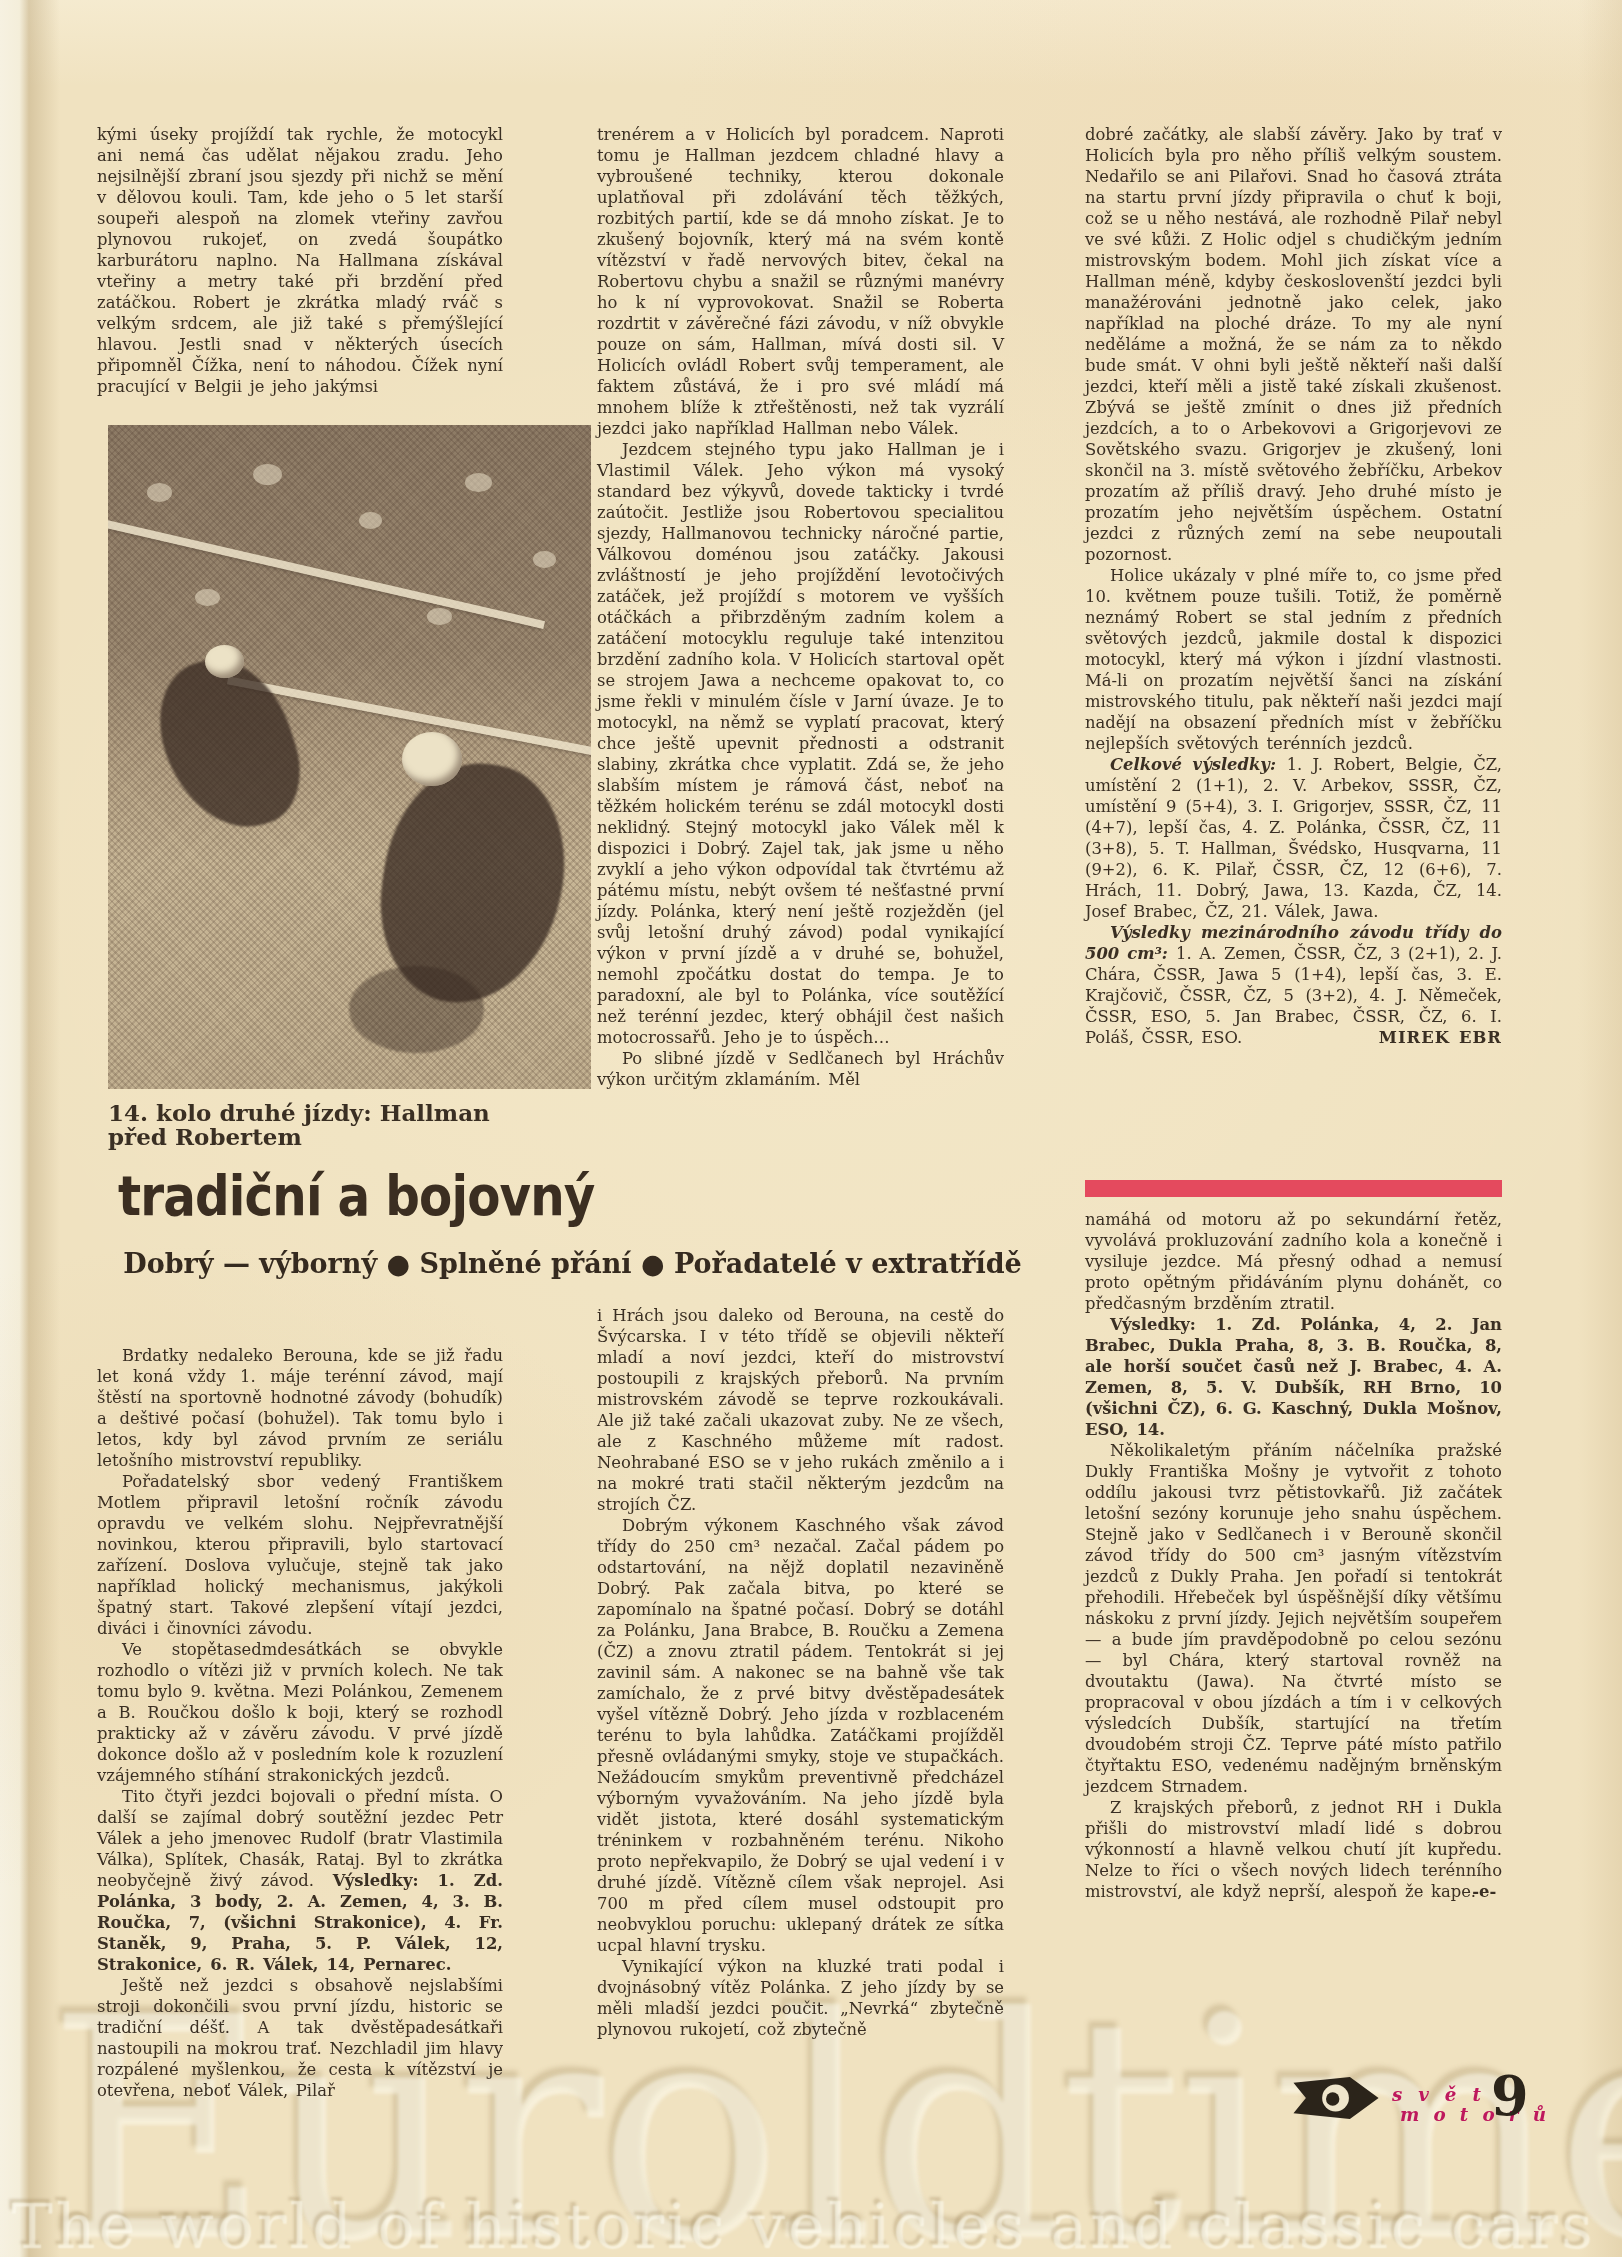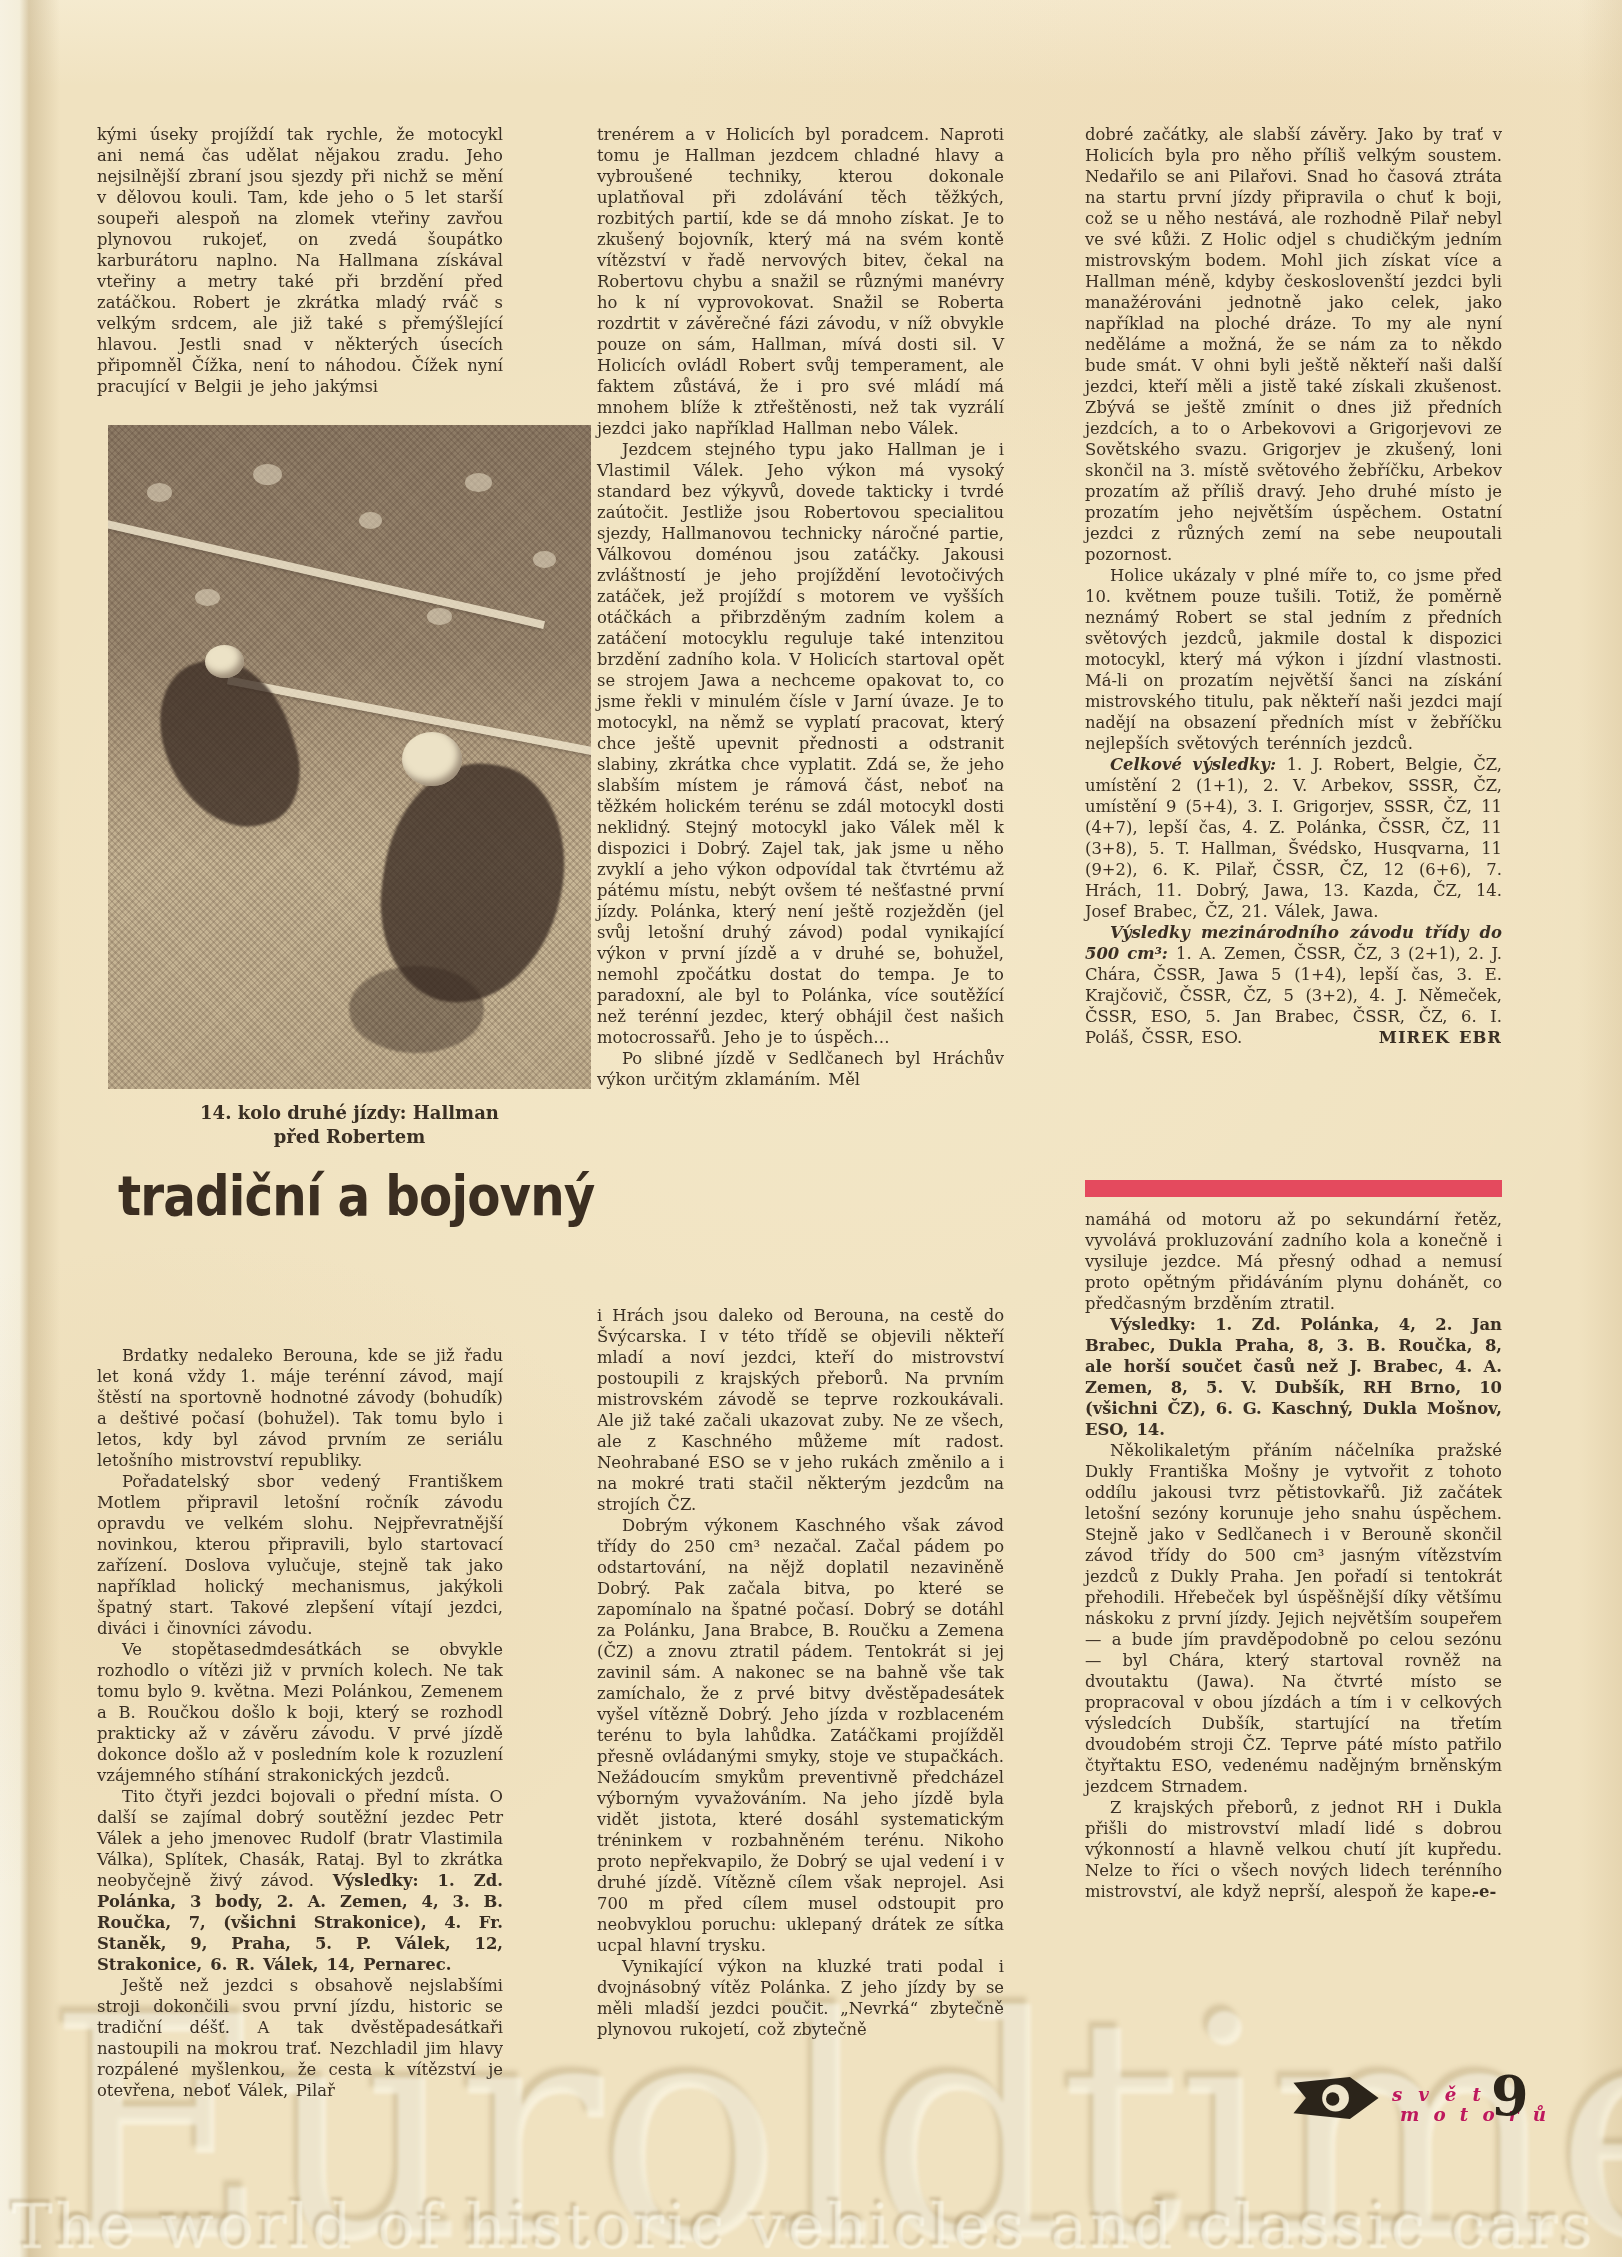--- a/index.html
+++ b/index.html
@@ -50,22 +50,22 @@
     background-image:
       linear-gradient(to bottom, rgba(80,60,48,0.52) 0%, rgba(92,71,56,0.45) 34%, rgba(120,95,72,0.30) 50%, rgba(160,136,102,0.16) 66%, rgba(148,124,92,0.22) 100%),
       repeating-linear-gradient(45deg, rgba(70,50,40,0.20) 0 1.9px, transparent 1.9px 4.8px),
       repeating-linear-gradient(-45deg, rgba(70,50,40,0.18) 0 1.9px, transparent 1.9px 4.8px);
   }
   .blob{position:absolute;background:rgba(55,40,32,0.75);filter:blur(1px);}
   .speck{position:absolute;background:rgba(240,230,205,0.5);border-radius:50%;}
   .tape{position:absolute;background:rgba(243,233,208,0.8);height:7.7px;box-shadow:0 1.9px 2.9px rgba(60,45,35,0.3);}
   .helmet{position:absolute;background:#ece2c6;border-radius:50%;box-shadow:inset -3.9px -4.8px 7.7px rgba(90,70,55,0.55);}
   .caption{
-    position:absolute;left:108px;top:1101px;width:483px;text-align:center;
-    font-weight:bold;font-size:18px;line-height:24px;
+    position:absolute;left:108px;top:1101px;width:483px;text-align:left;
+    font-weight:bold;font-size:23px;line-height:24px;
   }
   
   .headline{position:absolute;left:93px;top:1164px;display:flex;align-items:baseline;white-space:nowrap;}
   .hl-accent{
     font-family:"DejaVu Sans","Liberation Sans",sans-serif;font-weight:800;
     font-size:73px;letter-spacing:8.7px;color:#ea4f63;
     text-shadow:1px 1px 0 rgba(234,79,99,0.5);
   }
   .hl-rest{
     font-family:"DejaVu Sans","Liberation Sans",sans-serif;font-weight:800;
@@ -137,20 +137,21 @@
       <p class="para"><span class="bi">Celkové výsledky: </span><span>1. J. Robert, Belgie, ČZ, umístění 2 (1+1), 2. V. Arbekov, SSSR, ČZ, umístění 9 (5+4), 3. I. Grigorjev, SSSR, ČZ, 11 (4+7), lepší čas, 4. Z. Polánka, ČSSR, ČZ, 11 (3+8), 5. T. Hallman, Švédsko, Husqvarna, 11 (9+2), 6. K. Pilař, ČSSR, ČZ, 12 (6+6), 7. Hrách, 11. Dobrý, Jawa, 13. Kazda, ČZ, 14. Josef Brabec, ČZ, 21. Válek, Jawa.</span></p>
       <p class="para"><span class="bi">Výsledky mezinárodního závodu třídy do 500 cm³: </span><span>1. A. Zemen, ČSSR, ČZ, 3 (2+1), 2. J. Chára, ČSSR, Jawa 5 (1+4), lepší čas, 3. E. Krajčovič, ČSSR, ČZ, 5 (3+2), 4. J. Němeček, ČSSR, ESO, 5. Jan Brabec, ČSSR, ČZ, 6. I. Poláš, ČSSR, ESO.</span></p>
     </div>
   <div class="signature">MIREK EBR</div>
 </div>
 
 <div class="headline">
   <span class="hl-rest">tradiční a bojovný</span>
 </div>
 <div class="subhead">
+  <div>Dobrý — výborný ● Splněné přání ● Pořadatelé v extratřídě</div>
 </div>
 
 <div class="redbar"></div>
 
 <div class="col" style="left:97px;top:1345px;width:406px;">
     <p class="para"><span>Brdatky nedaleko Berouna, kde se již řadu let koná vždy 1. máje terénní závod, mají štěstí na sportovně hodnotné závody (bohudík) a deštivé počasí (bohužel). Tak tomu bylo i letos, kdy byl závod prvním ze seriálu letošního mistrovství republiky.</span></p>
     <p class="para"><span>Pořadatelský sbor vedený Františkem Motlem připravil letošní ročník závodu opravdu ve velkém slohu. Nejpřevratnější novinkou, kterou připravili, bylo startovací zařízení. Doslova vylučuje, stejně tak jako například holický mechanismus, jakýkoli špatný start. Takové zlepšení vítají jezdci, diváci i činovníci závodu.</span></p>
     <p class="para"><span>Ve stopětasedmdesátkách se obvykle rozhodlo o vítězi již v prvních kolech. Ne tak tomu bylo 9. května. Mezi Polánkou, Zemenem a B. Roučkou došlo k boji, který se rozhodl prakticky až v závěru závodu. V prvé jízdě dokonce došlo až v posledním kole k rozuzlení vzájemného stíhání strakonických jezdců.</span></p>
     <p class="para"><span>Tito čtyři jezdci bojovali o přední místa. O další se zajímal dobrý soutěžní jezdec Petr Válek a jeho jmenovec Rudolf (bratr Vlastimila Válka), Splítek, Chasák, Rataj. Byl to zkrátka neobyčejně živý závod. </span><span class="b">Výsledky: 1. Zd. Polánka, 3 body, 2. A. Zemen, 4, 3. B. Roučka, 7, (všichni Strakonice), 4. Fr. Staněk, 9, Praha, 5. P. Válek, 12, Strakonice, 6. R. Válek, 14, Pernarec.</span></p>
     <p class="para"><span>Ještě než jezdci s obsahově nejslabšími stroji dokončili svou první jízdu, historic se tradiční déšť. A tak dvěstěpadesátkaři nastoupili na mokrou trať. Nezchladil jim hlavy rozpálené myšlenkou, že cesta k vítězství je otevřena, neboť Válek, Pilař</span></p>

